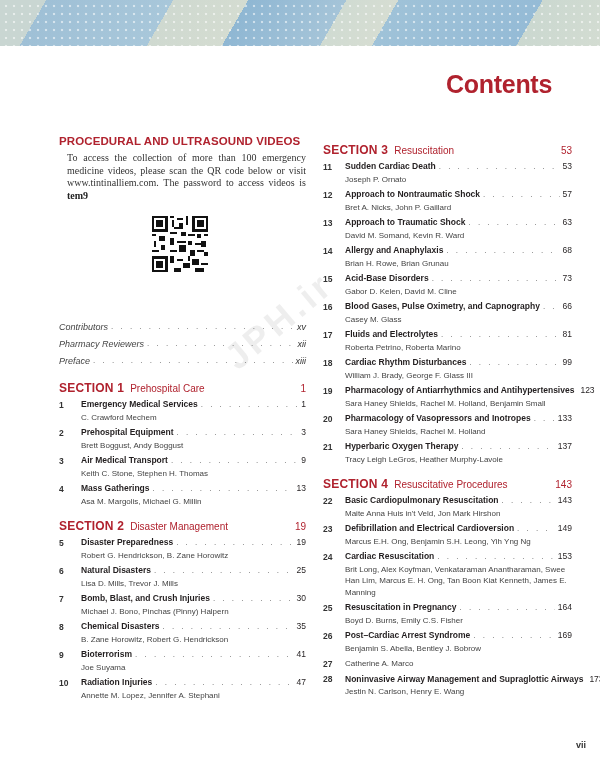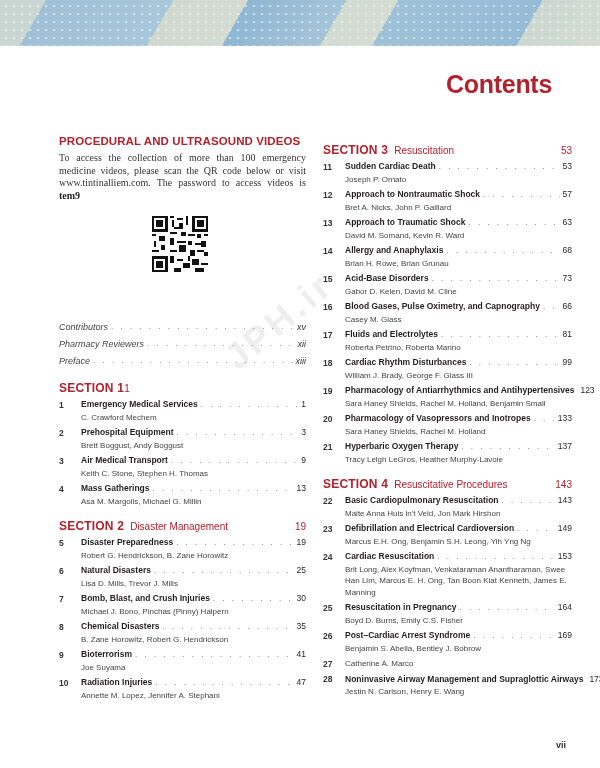--- a/index.html
+++ b/index.html
@@ -27,21 +27,21 @@
     }
     .col { position:absolute; top:135px; }
     .col-left { left:59px; width:247px; }
     .col-right { left:323px; width:249px; }
     .videos-heading {
       font-weight:bold; font-size:11.5px; color:#b0222e; letter-spacing:0.1px;
       margin-bottom:5px;
     }
     .videos-text {
       font-family:"Liberation Serif", serif; font-size:10px; line-height:12.5px;
-      color:#333; text-align:justify;
+      color:#333; text-align:justify;margin-left:8px;
     }
     .videos-text b { font-weight:bold; color:#222; }
     .front-list { margin-top:46px; }
     .front-item {
       display:flex; align-items:center; font-size:9px; font-style:italic;
       color:#444; height:17px;
     }
     .dots {
       flex:1; overflow:hidden; white-space:nowrap; color:#555; margin:0 3px;
       letter-spacing:2.5px; font-style:normal; font-size:8px;
@@ -70,21 +70,21 @@
     .ch-line { display:flex; align-items:baseline; height:12.5px; }
     .ch-title { font-size:8.5px; font-weight:bold; color:#231f20; white-space:nowrap; }
     .ch-page { font-size:8.5px; color:#231f20; }
     .ch-authors { font-size:8px; color:#444; line-height:11.5px; }
     .watermark {
       position:absolute; left:215px; top:300px; transform:rotate(-40deg);
       font-weight:bold; font-size:36px; color:rgba(200,200,200,0.3);
       letter-spacing:4px; pointer-events:none;
     }
     .folio {
-      position:absolute; right:34px; top:740px; font-size:9px; font-weight:bold; color:#333;
+      position:absolute; right:14px; top:740px; font-size:9px; font-weight:bold; color:#333;
     }
   </style>
 </head>
 <body>
 
 <div class="banner"></div>
 
 <div class="page-title">Contents</div>
 
 <div class="watermark">JPH.ir</div>
@@ -156,20 +156,21 @@
     </div>
     <div class="front-item">
       <span>Preface</span>
         <span class="dots"></span>
         <span class="pg">xiii</span>
     </div>
   </div>
 
   <div class="section-head">
     <span class="sec-num">SECTION 1</span>
+    <span class="sec-title">Prehospital Care</span>
     <span class="sec-page">1</span>
   </div>
   <div class="chapter">
       <div class="ch-num">1</div>
       <div class="ch-body">
         <div class="ch-line">
           <span class="ch-title">Emergency Medical Services</span>
           <span class="dots"></span>
           <span class="ch-page">1</span>
         </div>

